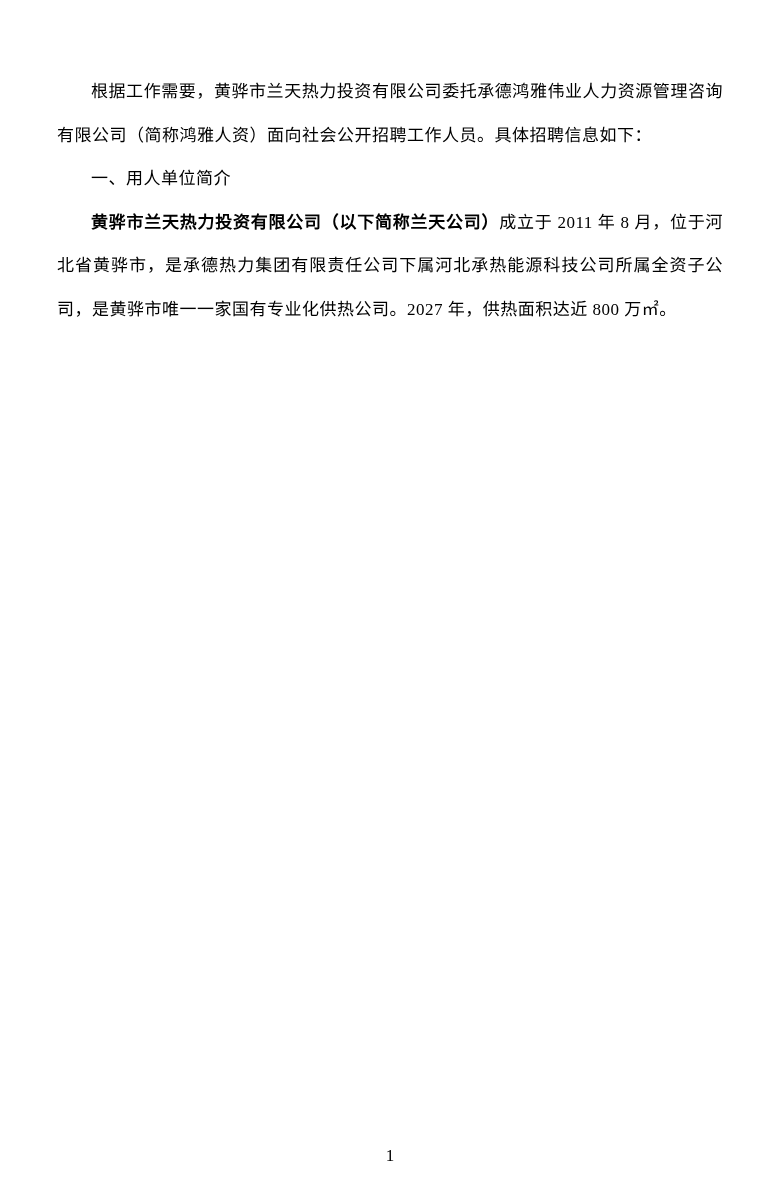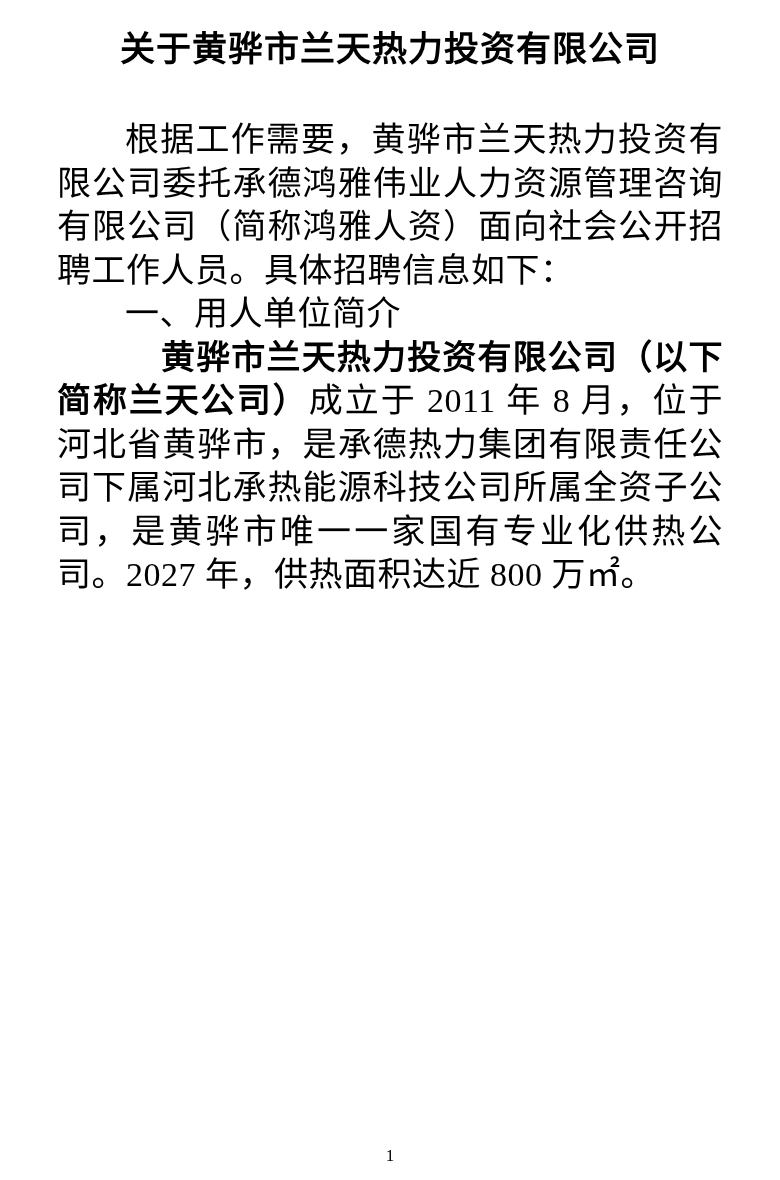--- a/index.html
+++ b/index.html
@@ -24,53 +24,51 @@
     font-weight: bold;
     line-height: 48px;
     text-align: center;
     letter-spacing: 1px;
   }
   .doc-title .title-line {
     display: block;
   }
   .para {
     margin: 0;
-    font-size: 34px;
+    font-size: 17px;
     line-height: 43.5px;
     text-indent: 2em;
     text-align: justify;
     text-justify: inter-character;
     letter-spacing: 0.5px;
   }
   .para.heading {
     font-weight: normal;
     text-align: left;
   }
   .bold-lead {
     font-weight: bold;
-    margin-left: 36px;
   }
   .page-footer {
     position: absolute;
     left: 0;
     bottom: 14px;
     width: 100%;
     text-align: center;
     font-size: 17px;
     line-height: 20px;
     font-family: "Liberation Serif", "DejaVu Serif", serif;
   }
 </style>
 </head>
 <body>
 
 <div class="page">
 
   <h1 class="doc-title">
-    <span class="title-line">关于黄骅市兰天热力投资有限公司</span>
   </h1>
 
   <p class="para">根据工作需要，黄骅市兰天热力投资有限公司委托承德鸿雅伟业人力资源管理咨询有限公司（简称鸿雅人资）面向社会公开招聘工作人员。具体招聘信息如下：</p>
 
   <p class="para heading">一、用人单位简介</p>
 
   <p class="para"><span class="bold-lead">黄骅市兰天热力投资有限公司（以下简称兰天公司）</span><span>成立于 2011 年 8 月，位于河北省黄骅市，是承德热力集团有限责任公司下属河北承热能源科技公司所属全资子公司，是黄骅市唯一一家国有专业化供热公司。2027 年，供热面积达近 800 万㎡。</span></p>
 
 
 

